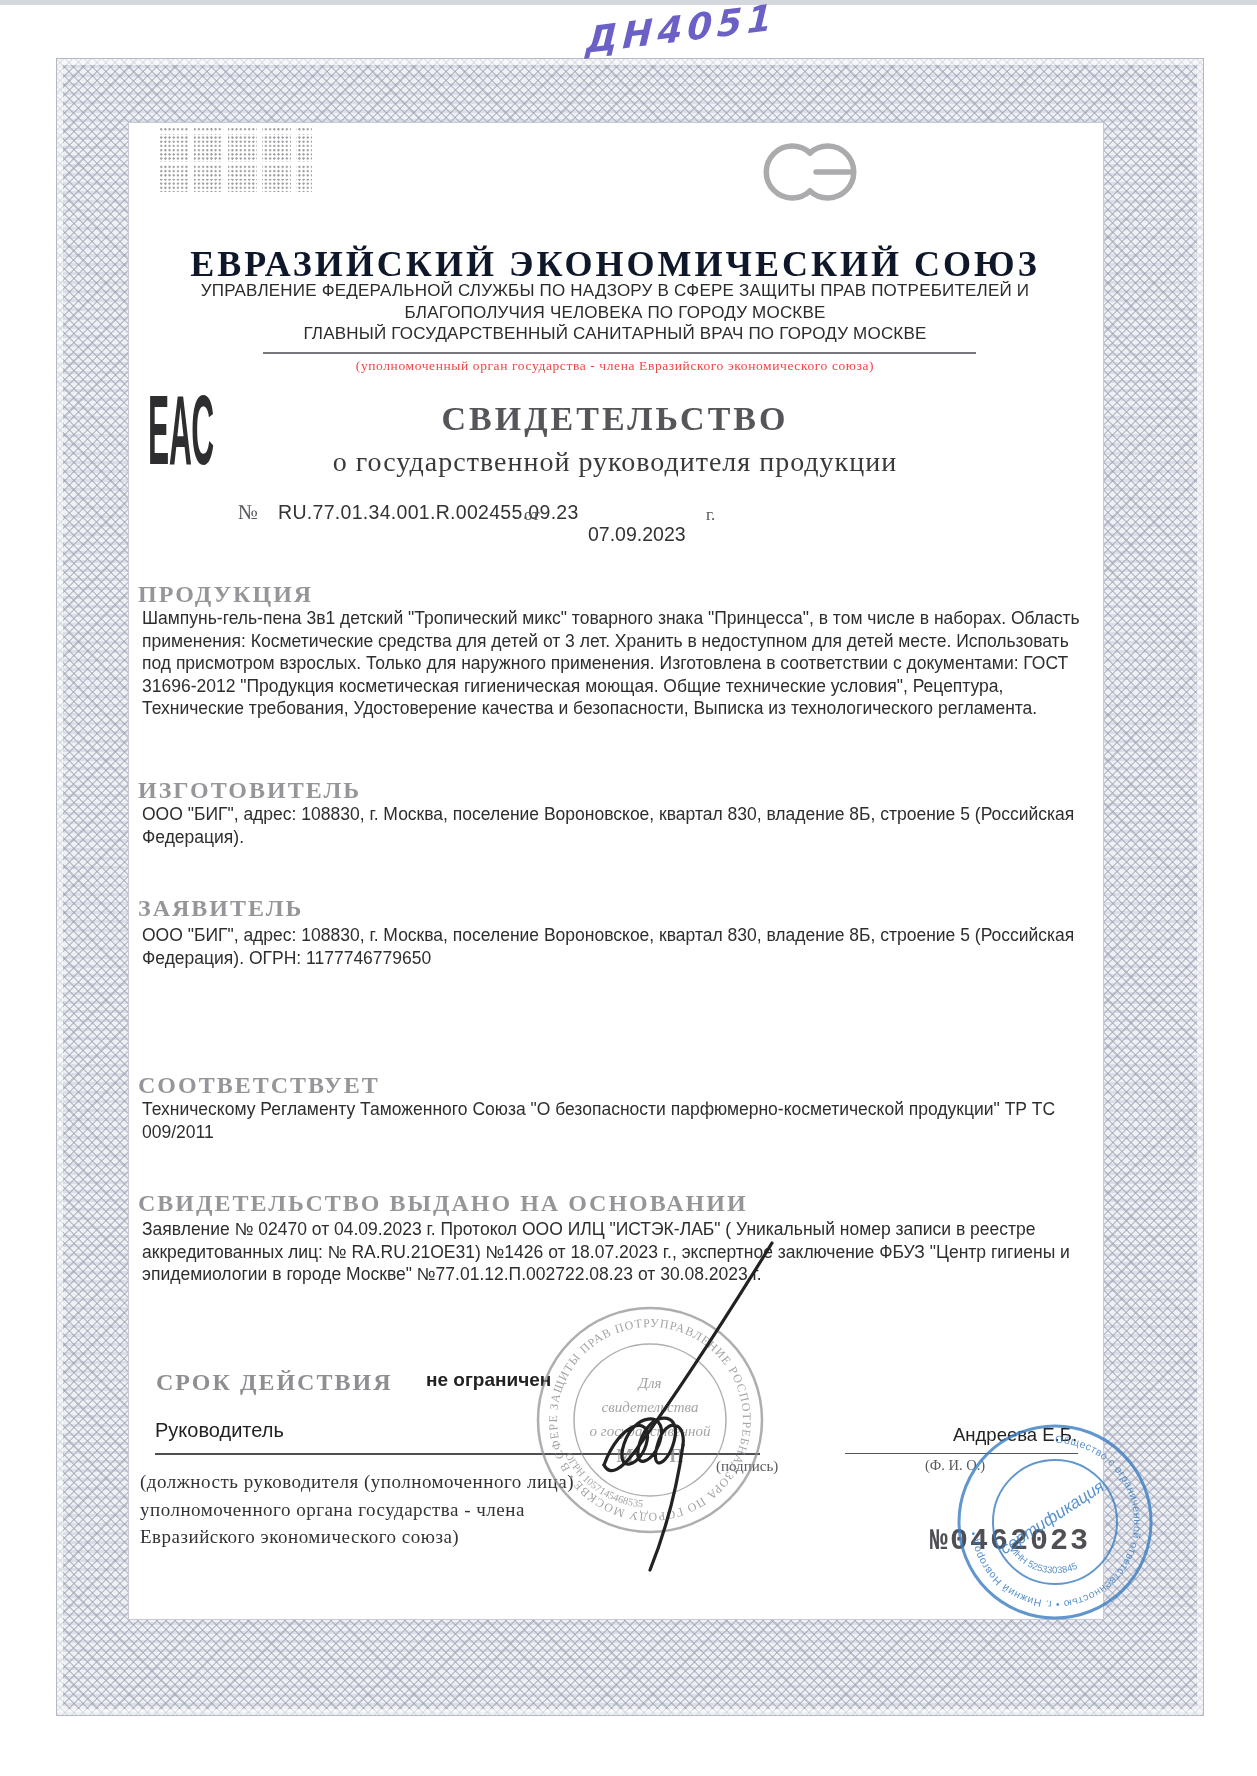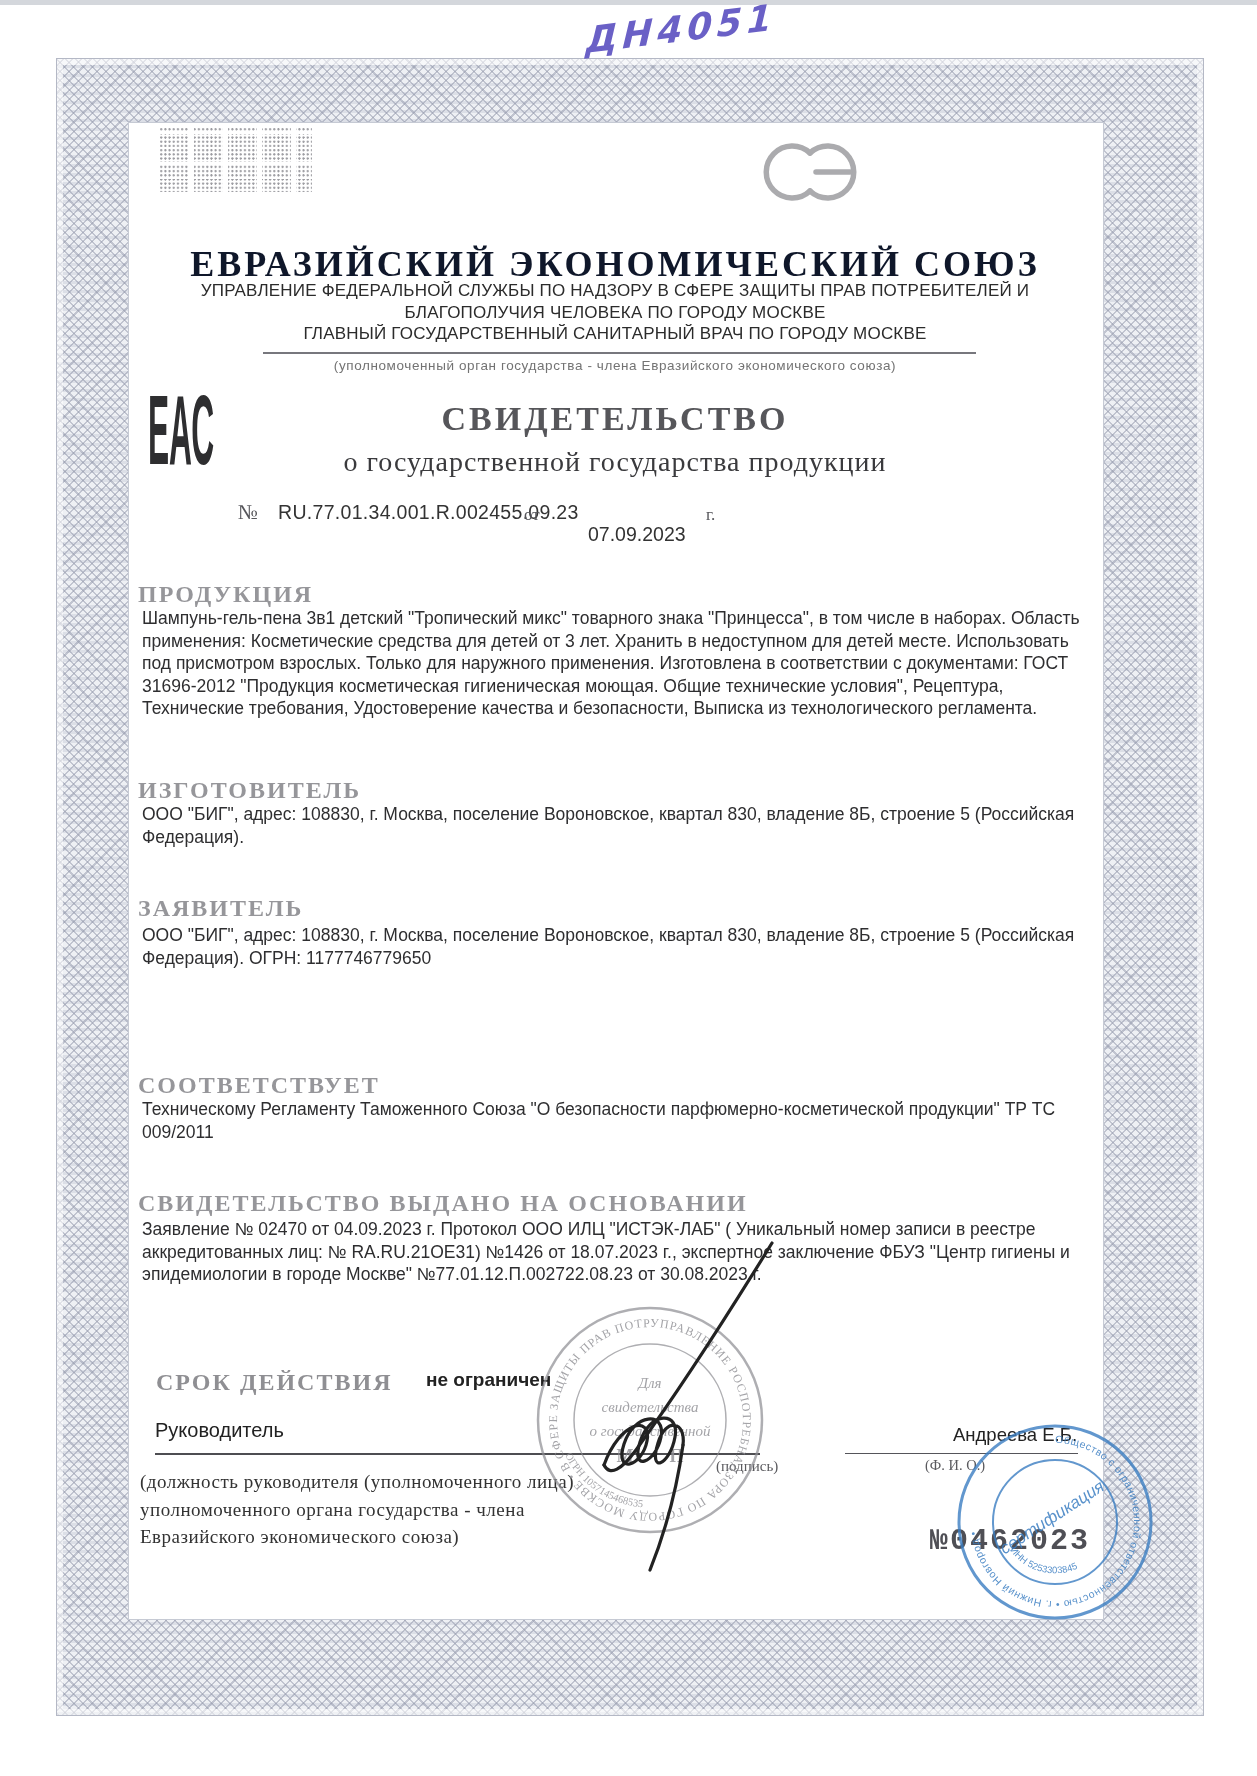--- a/index.html
+++ b/index.html
@@ -36,21 +36,21 @@
     font-family:"DejaVu Sans",sans-serif;font-style:italic;font-weight:bold;
     font-size:36px;color:#5a4fc0;letter-spacing:5px;
     transform:rotate(-7deg) skewX(-10deg);opacity:.9;
   }
   .centered{position:absolute;left:128px;width:974px;text-align:center;}
   .union-title{top:243px;font-family:"Liberation Serif",serif;font-weight:bold;
     font-size:36px;letter-spacing:3px;color:#0f172a;}
   .auth{font-size:17px;line-height:21.5px;color:#2b2b2b;letter-spacing:.2px;}
   .auth-1{top:280px;} .auth-2{top:302px;} .auth-3{top:323px;}
   .divider{position:absolute;left:263px;top:352px;width:713px;height:2px;background:#55555c;opacity:.8;}
-  .auth-note{top:358px;font-family:Liberation Sans, sans-serif;font-size:13.5px;color:#737373;letter-spacing:.6px;}
+  .auth-note{top:358px;font-family:Liberation Serif, serif;font-size:13.5px;color:#ef4444;letter-spacing:.6px;}
   .cert-title{top:400px;font-family:"Liberation Serif",serif;font-weight:bold;
     font-size:34px;letter-spacing:3px;color:#56565a;}
   .cert-subtitle{top:446px;font-family:"Liberation Serif",serif;font-size:28px;
     letter-spacing:1px;color:#3a3a3d;}
   .numrow{position:absolute;color:#333;}
   .no-sign{left:238px;top:500px;font-family:"Liberation Serif",serif;font-size:21px;color:#55555a;}
   .cert-number{left:278px;top:501px;font-size:19.5px;letter-spacing:.3px;color:#333;}
   .from-label{left:524px;top:505px;font-family:"Liberation Serif",serif;font-size:17px;color:#55555a;}
   .cert-date{left:588px;top:501px;font-size:19.5px;color:#333;margin-top:22px;}
   .year-label{left:706px;top:505px;font-family:"Liberation Serif",serif;font-size:17px;color:#55555a;}
@@ -109,21 +109,21 @@
   <div class="centered auth auth-2">БЛАГОПОЛУЧИЯ ЧЕЛОВЕКА ПО ГОРОДУ МОСКВЕ</div>
   <div class="centered auth auth-3">ГЛАВНЫЙ ГОСУДАРСТВЕННЫЙ САНИТАРНЫЙ ВРАЧ ПО ГОРОДУ МОСКВЕ</div>
   <div class="divider"></div>
   <div class="centered auth-note">(уполномоченный орган государства - члена Евразийского экономического союза)</div>
 
   <svg class="eac" width="68" height="86" viewBox="0 0 68 86">
     <text x="34" y="82" text-anchor="middle" textLength="66" lengthAdjust="spacingAndGlyphs" style="font-family:'Liberation Sans',sans-serif;font-weight:bold;font-size:98px;fill:#2e2e30;">ЕАС</text>
   </svg>
 
   <div class="centered cert-title">СВИДЕТЕЛЬСТВО</div>
-  <div class="centered cert-subtitle">о государственной государства продукции</div>
+  <div class="centered cert-subtitle">о государственной руководителя продукции</div>
 
   <div class="numrow no-sign">№</div>
   <div class="numrow cert-number">RU.77.01.34.001.R.002455.09.23</div>
   <div class="numrow from-label">от</div>
   <div class="numrow cert-date">07.09.2023</div>
   <div class="numrow year-label">г.</div>
 
   <div class="sec-heading h-product">ПРОДУКЦИЯ</div>
   <div class="sec-body b-product">Шампунь-гель-пена 3в1 детский "Тропический микс" товарного знака "Принцесса", в том числе в наборах. Область применения: Косметические средства для детей от 3 лет. Хранить в недоступном для детей месте. Использовать под присмотром взрослых. Только для наружного применения. Изготовлена в соответствии с документами: ГОСТ 31696-2012 "Продукция косметическая гигиеническая моющая. Общие технические условия", Рецептура, Технические требования, Удостоверение качества и безопасности, Выписка из технологического регламента.</div>
 

